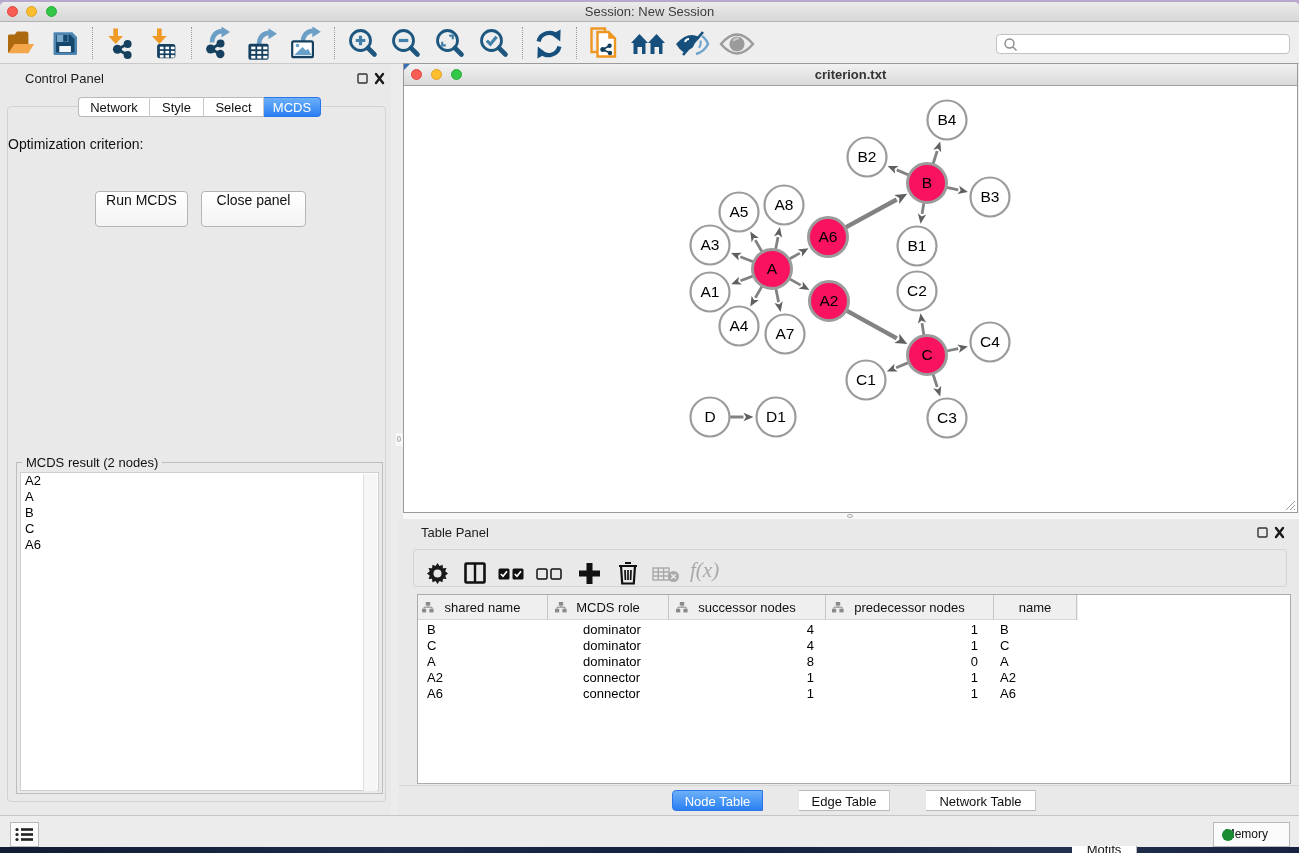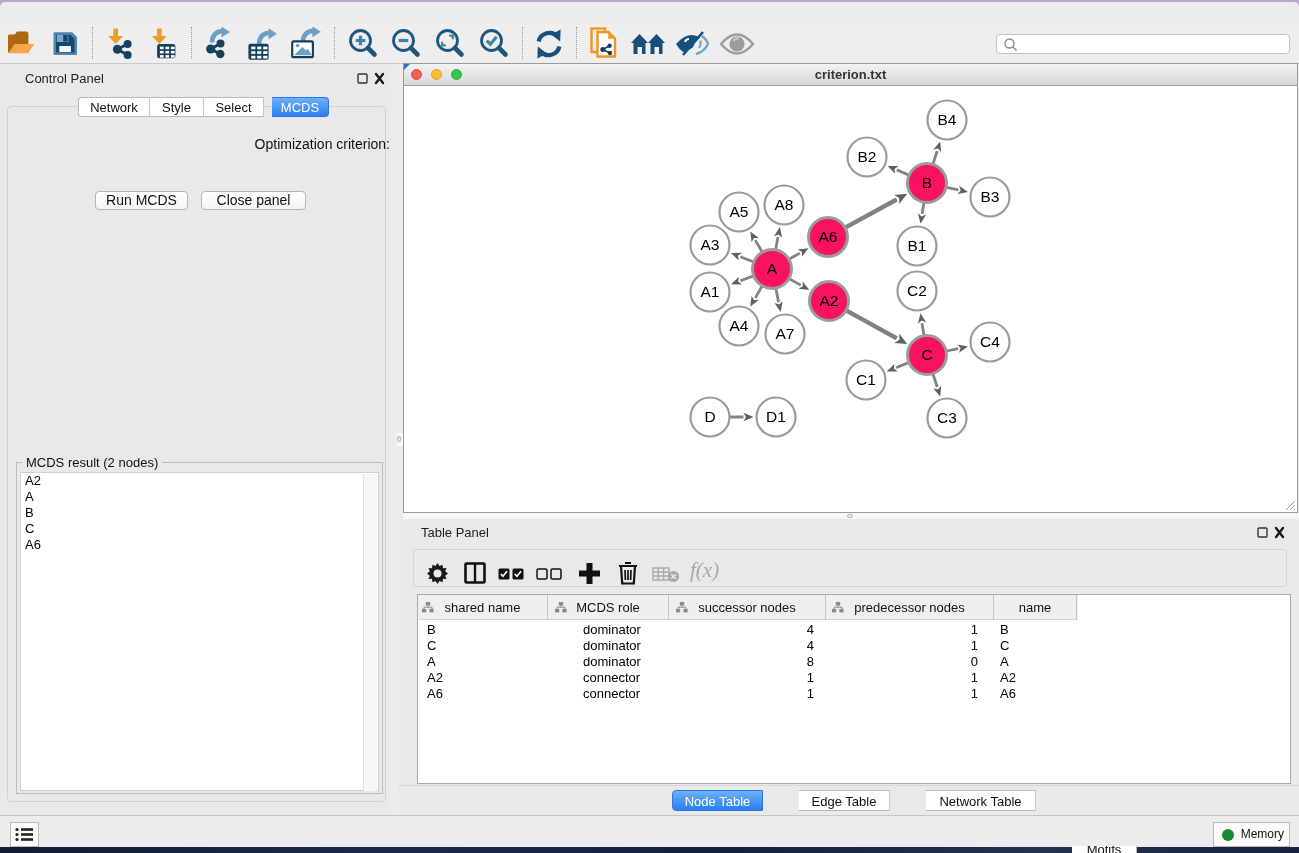--- a/index.html
+++ b/index.html
@@ -31,28 +31,28 @@
 #cp-content { position:absolute; left:7px; top:42px; width:379px; height:696px;
   border:1px solid #d2d2d2; border-radius:4px; background:#e9e9e9; }
 
 .seg { position:absolute; display:flex; }
 .seg span { display:block; height:20px; line-height:20px; background:#fff;
   border-top:1px solid #b9b9b9; border-bottom:1px solid #b9b9b9;
   border-right:1px solid #c9c9c9; font-size:13px; color:#111; text-align:center; }
 .seg span:first-child { border-left:1px solid #b9b9b9; border-radius:4px 0 0 4px; }
 .seg span:last-child { border-right:1px solid #b9b9b9; border-radius:0 4px 4px 0; }
 .seg span.sel { background:linear-gradient(#6cb0f8,#2a7ff1); color:#fff; border-color:#2a76e8; }
-#optlabel { position:absolute; left:8px; width:382px; top:72px; text-align:right;
+#optlabel { position:absolute; left:8px; width:382px; top:72px; text-align:left;
   font-size:14px; color:#111; }
 #dropdown { position:absolute; left:43px; top:93px; width:312px; height:22px;
   background:#fff; border:1px solid #b9b9b9; border-radius:5px; font-size:14px;
   color:#111; line-height:21px; padding-left:11px; }
 #dropdown .spin { position:absolute; right:-1px; top:-1px; width:17px; height:22px;
   background:linear-gradient(#5fa9fa,#1c6cee); border-radius:0 5px 5px 0; }
-.pbtn { position:absolute; height:19px; background:linear-gradient(#ffffff,#f4f4f4);
+.pbtn { position:absolute; height:36px; background:linear-gradient(#ffffff,#f4f4f4);
   border:1px solid #b5b5b5; border-radius:4px; font-size:14px; color:#111;
   text-align:center; line-height:17px; }
 
 #mcdsbox { position:absolute; left:16px; top:391px; width:367px; height:340px; }
 #mcdsbox .gb { position:absolute; left:0; top:7px; width:367px; height:332px;
   border:1px solid #bdbdbd; }
 #mcdsbox .gtitle { position:absolute; left:6px; top:0; background:#e9e9e9;
   padding:0 4px; font-size:13px; color:#111; }
 #mcdslist { position:absolute; left:4px; top:17px; width:359px; height:319px;
   background:#fff; border:1px solid #cfcfcf; font-size:13px; color:#000; }
@@ -80,38 +80,44 @@
 .trow span { position:absolute; }
 
 #btabs { position:absolute; left:0; top:0;gap:36px; }
 
 #statusbar { position:absolute; left:0; top:813px; width:1299px; height:31px;
   background:#ececec; border-top:1px solid #c6c6c6; }
 #listbtn { position:absolute; left:10px; top:6px; width:29px; height:25px;
   background:#fbfbfb; border:1px solid #b9b9b9; }
 #membtn { position:absolute; right:9px; top:6px; width:77px; height:25px;
   background:#fbfbfb; border:1px solid #b9b9b9; font-size:12px; color:#111;
-  line-height:23px; text-align:right; padding-right:5px; }
+  line-height:23px; text-align:right; padding-right:21px; }
 #membtn .dot { position:absolute; left:8px; top:6px; width:12px; height:12px;
   border-radius:50%; background:#1b8b33; }
 </style>
 </head>
 <body>
 <svg width="0" height="0" style="position:absolute">
   <defs>
     <g id="flowic">
       <rect x="3.8" y="0" width="4.4" height="3.6" fill="#8a8a8a"></rect>
       <rect x="0" y="6.8" width="4.2" height="3.6" fill="#8a8a8a"></rect>
       <rect x="7.4" y="6.8" width="4.2" height="3.6" fill="#8a8a8a"></rect>
       <path d="M6 3.6 L6 5.2 M2 6.8 L2 5.2 L10 5.2 L10 6.8" stroke="#8a8a8a" stroke-width="1" fill="none"></path>
     </g>
   </defs>
 </svg>
 <div id="bottomdesk"></div>
 <div id="win">
+  <div id="titlebar">
+    <div class="tl" style="left:7px; background:#f95e56; border-color:#e2463f;"></div>
+    <div class="tl" style="left:26px; background:#fbbe2f; border-color:#e0a325;"></div>
+    <div class="tl" style="left:46px; background:#33c748; border-color:#2aad3c;"></div>
+    <div class="title">Session: New Session</div>
+  </div>
   <div id="toolbar">
     <div class="tsep" style="left:92px"></div>
     <div class="tsep" style="left:191px"></div>
     <div class="tsep" style="left:334px"></div>
     <div class="tsep" style="left:522px"></div>
     <div class="tsep" style="left:576px"></div>
     <div id="tb-icons">
 
       <svg class="ticon" style="left:0px" width="36" height="33" viewBox="0 0 36 33">
         <path d="M8 25.6 L8 9 Q8 7.6 9.6 7.6 L14.8 7.6 L17 4.6 L26.2 4.6 Q28.4 4.6 28.4 6.8 L28.4 17 L28.9 17 L28.9 25.6 Z" fill="#ac690e"></path>
@@ -269,21 +275,21 @@
       <svg width="28" height="13" viewBox="0 0 28 13">
         <rect x="1" y="2" width="9" height="9" fill="none" stroke="#333" stroke-width="1.4" rx="1"></rect>
         <path d="M19 2 L26 11 M26 2 L19 11" stroke="#1a1a1a" stroke-width="2.4" stroke-linecap="round"></path>
       </svg>
     </div>
     <div id="cp-content"></div>
     <div class="seg" style="left:78px; top:33px;">
       <span style="width:72px;">Network</span>
         <span style="width:54px;">Style</span>
         <span style="width:60px;">Select</span>
-        <span class="sel" style="width:57px;margin-left:8px;">MCDS</span>
+        <span class="sel" style="width:57px;">MCDS</span>
     </div>
     <div id="optlabel">Optimization criterion:</div>
     <div class="pbtn" style="left:95px; top:127px; width:93px;">Run MCDS</div>
     <div class="pbtn" style="left:201px; top:127px; width:105px;">Close panel</div>
     <div id="mcdsbox">
       <div class="gb"></div>
       <div class="gtitle">MCDS result (2 nodes)</div>
       <div id="mcdslist">
         <div class="sb"></div>
         <div class="it">A2</div>

